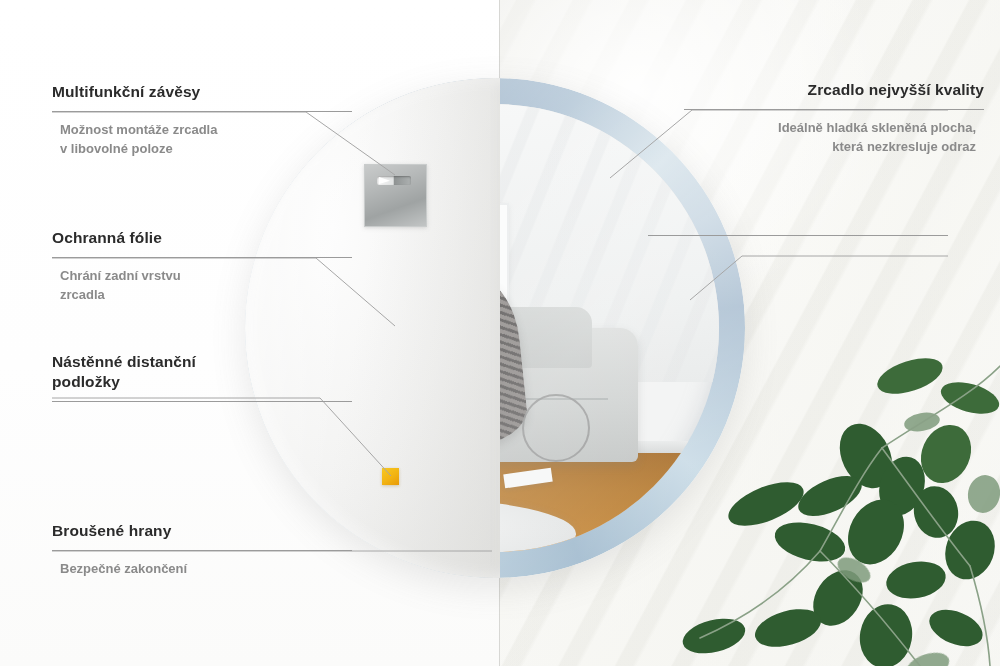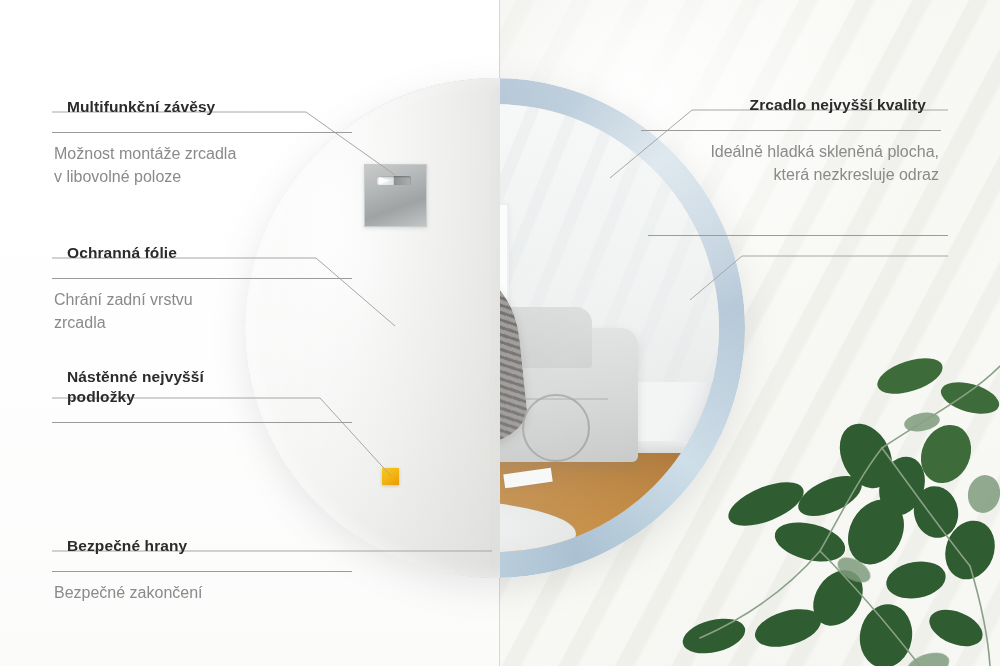--- a/index.html
+++ b/index.html
@@ -108,23 +108,23 @@
     background:linear-gradient(145deg,#f7c821 0%,#f2b312 55%,#e89a08 100%);
     box-shadow:0 1px 3px rgba(150,110,10,.3);}
 
   
   #foliage{position:absolute;right:0;bottom:0;width:330px;height:330px;pointer-events:none;}
 
   
   .callout{position:absolute;}
   .c-left{left:52px;width:300px;text-align:left;}
   .c-right{width:300px;text-align:right;}
-  .c-title{font-size:15.5px;font-weight:bold;color:#2b2b2b;line-height:1.28;letter-spacing:.1px;margin:15px;}
+  .c-title{font-size:15.5px;font-weight:bold;color:#2b2b2b;line-height:1.28;letter-spacing:.1px;margin:0;}
   .c-rule{height:1px;background:#9b9b9b;margin:9px 0 9px 0;}
-  .c-body{font-size:16px;color:#8a8a8a;line-height:1.45;margin:2px;white-space:pre-line;font-weight:normal;}
+  .c-body{font-size:13px;color:#8a8a8a;line-height:1.45;margin:8px;white-space:pre-line;font-weight:bold;}
 
   
   #leaders{position:absolute;left:0;top:0;width:1000px;height:666px;pointer-events:none;}
 </style>
 </head>
 <body>
 
 <div id="stage">
 
   <div class="bg-left"></div>
@@ -235,32 +235,32 @@
   </div>
 
   <div class="callout c-left" style="top:228px;">
     <p class="c-title">Ochranná fólie</p>
     <div class="c-rule"></div>
     <p class="c-body">Chrání zadní vrstvu
 zrcadla</p>
   </div>
 
   <div class="callout c-left" style="top:352px;">
-    <p class="c-title" style="white-space:pre-line;">Nástěnné nejvyšší
+    <p class="c-title" style="white-space:pre-line;">Nástěnné distanční
 podložky</p>
     <div class="c-rule"></div>
   </div>
 
   <div class="callout c-left" style="top:521px;">
-    <p class="c-title">Bezpečné hrany</p>
+    <p class="c-title">Broušené hrany</p>
     <div class="c-rule"></div>
     <p class="c-body">Bezpečné zakončení</p>
   </div>
 
-  <div class="callout c-right" style="left:641px;top:80px;">
+  <div class="callout c-right" style="left:684px;top:80px;">
     <p class="c-title">Zrcadlo nejvyšší kvality</p>
     <div class="c-rule"></div>
     <p class="c-body">Ideálně hladká skleněná plocha,
 která nezkresluje odraz</p>
   </div>
 
   <div class="callout c-right" style="left:648px;top:226px;">
     <div class="c-rule"></div>
   </div>
 

